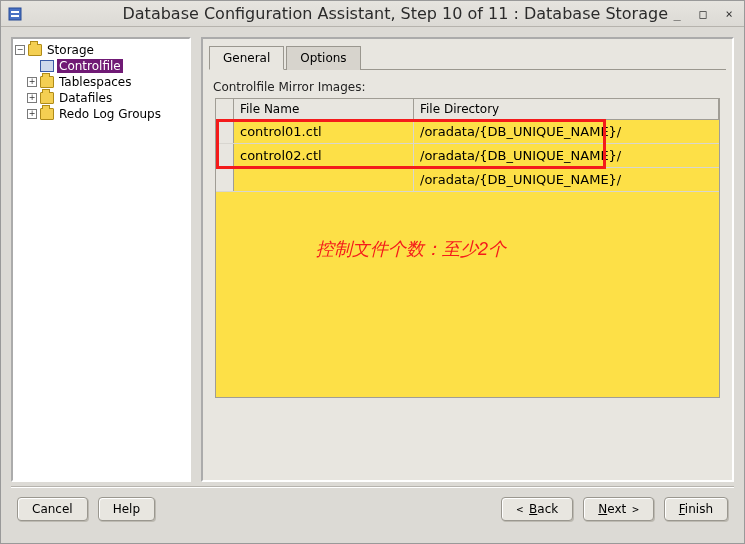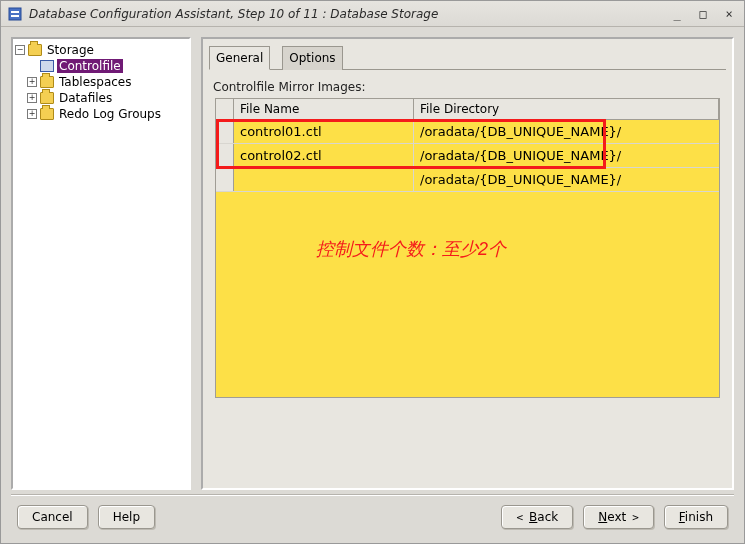--- a/index.html
+++ b/index.html
@@ -1,57 +1,57 @@
 <!DOCTYPE html>
 <html><head>
 <meta charset="utf-8">
 <style>
   * { box-sizing: border-box; margin: 0; padding: 0; }
   body { font-family: "DejaVu Sans", Arial, sans-serif; font-size: 12px; background: #dcdad5; color: #000; }
   .window { width: 745px; height: 544px; background: #dcdad5; border: 1px solid #999; display: flex; flex-direction: column; }
   .titlebar { height: 26px; background: linear-gradient(#e6e4df,#dcdad5); display: flex; align-items: center; padding: 0 6px; border-bottom: 1px solid #b6b3ad; }
   .titlebar .sysicon { width: 16px; height: 16px; margin-right: 6px; display:inline-block; }
-  .titlebar .title { flex: 1; text-align: left; font-size: 12px; color: #2b2b2b; font-style: italic; }
+  .titlebar .title { flex: 1; text-align: right; font-size: 16px; color: #2b2b2b; }
   .titlebar .winbtns { display: flex; gap: 8px; font-family: monospace; color:#333; }
   .winbtn { width:18px; height:16px; text-align:center; line-height:16px; cursor:default; }
   .content { flex:1; display:flex; padding:10px 10px 4px 10px; gap:10px; }
   .tree-panel { width:180px; border:2px inset #fff; background:#fff; padding:4px 2px; overflow:auto; }
   .tree-root { display:flex; align-items:center; gap:3px; margin-bottom:2px; }
   .tree-item { display:flex; align-items:center; gap:3px; margin:2px 0 2px 12px; }
   .tree-toggle { width:10px; height:10px; border:1px solid #7a7a7a; font-size:8px; line-height:8px; text-align:center; display:inline-flex; align-items:center; justify-content:center; background:#fff; color:#333; }
   .tree-line { width:10px; display:inline-block; }
   .folder-icon { width:14px; height:12px; background:#f4cf52; border:1px solid #b08b18; border-radius:1px; display:inline-block; position:relative; }
   .folder-icon.open::before { content:""; position:absolute; top:-4px; left:1px; width:6px; height:3px; background:#f4cf52; border:1px solid #b08b18; border-bottom:none; }
   .ctrl-icon { width:14px; height:12px; background:#cfd9ec; border:1px solid #3a5aa6; display:inline-block; }
   .selected { background:#701a75; color:#fff; padding:0 3px; }
   .tree-label { padding:0 2px; }
   .main-panel { flex:1; border:2px inset #fff; background:#e8e6e0; display:flex; flex-direction:column; padding:6px 6px 6px 6px; }
   .tabs { display:flex; border-bottom:1px solid #9a978f; }
-  .tab { padding:4px 6px; border:1px solid #9a978f; border-bottom:none; background:#d7d4cd; margin-right:12px; position:relative; top:1px; }
+  .tab { padding:4px 13px; border:1px solid #9a978f; border-bottom:none; background:#d7d4cd; margin-right:2px; position:relative; top:1px; }
   .tab.active { background:#e8e6e0; border-bottom:1px solid #e8e6e0; font-weight:normal; }
   .section-label { margin:10px 4px 4px 4px; color:#222; }
   .table-wrap { position:relative; margin:0 6px; border:1px solid #a09d95; background:#fde047; }
   .table-header { display:flex; background:#e8e6e0; border-bottom:1px solid #a09d95; }
   .th { padding:3px 6px; border-right:1px solid #a09d95; font-size:12px; }
   .th.rownum { width:18px; border-right:1px solid #a09d95; }
   .th.fname { width:180px; }
   .th.fdir { flex:1; }
   .row { display:flex; border-bottom:1px solid #d8d6d0; }
   .td { padding:4px 6px; font-size:13px; }
   .td.rownum { width:18px; background:#e8e6e0; border-right:1px solid #a09d95; }
   .td.fname { width:180px; border-right:1px solid #d8d6d0; }
   .td.fdir { flex:1; }
   .red-box { position:absolute; border:3px solid #f41b1b; pointer-events:none; }
   .annotation { position:absolute; color:#f41b1b; font-size:18px; font-family: "SimSun","Microsoft YaHei",sans-serif; }
   .btn-row { display:flex; padding:8px 14px 6px; gap:8px; }
   .btn-row .spacer { flex:1; }
   .btn { background:#e8e6e0; border:1px solid #9a978f; border-radius:4px; padding:4px 14px; font-size:12px; box-shadow: inset 1px 1px 0 #fff, 1px 1px 0 #bdbab2; cursor:default; display:inline-flex; align-items:center; gap:6px; }
   .btn .underline { text-decoration: underline; }
   .sep { height:1px; background:#b6b3ad; margin:0 10px; box-shadow:0 1px 0 #fff; }
-  .footer { display:flex; padding:10px 16px 14px; gap:10px; align-items:center; }
+  .footer { display:flex; padding:10px 16px 22px; gap:10px; align-items:center; }
   .footer .spacer { flex:1; }
   .chevron { font-size:11px; font-family: monospace; }
 </style>
 </head>
 <body>
 
 <div class="window">
   <div class="titlebar">
     <span class="sysicon">
       <svg width="16" height="16">

